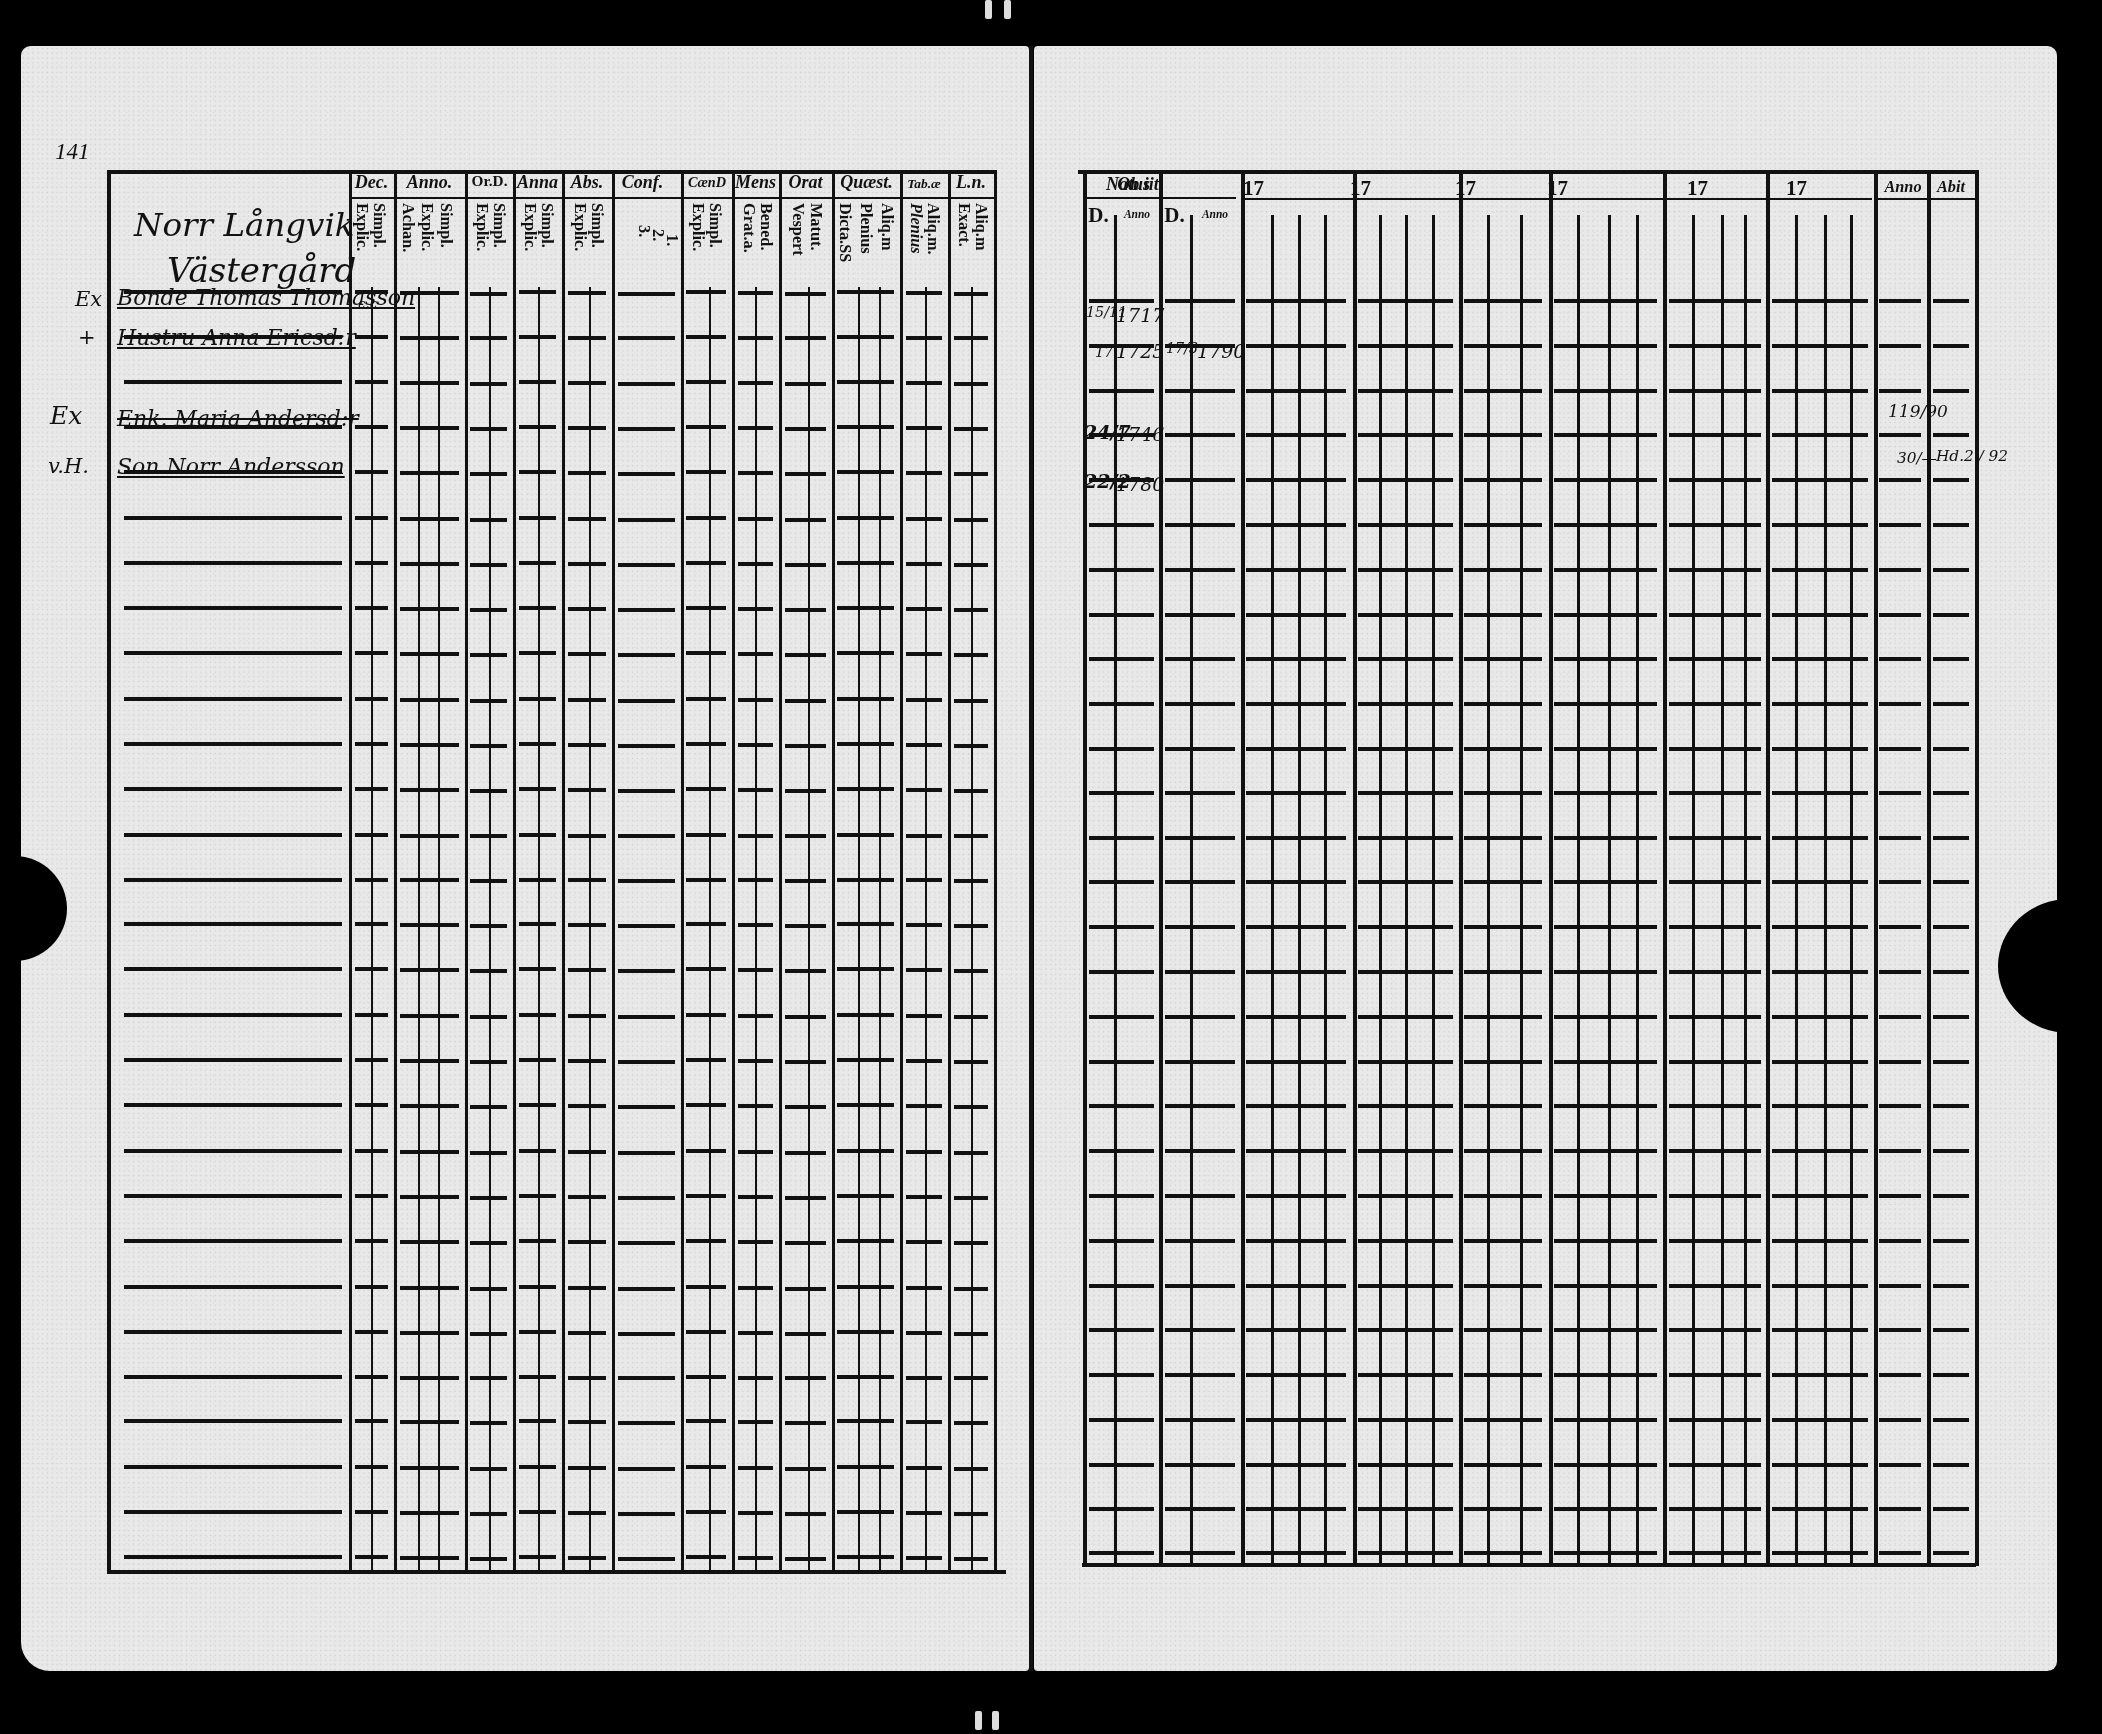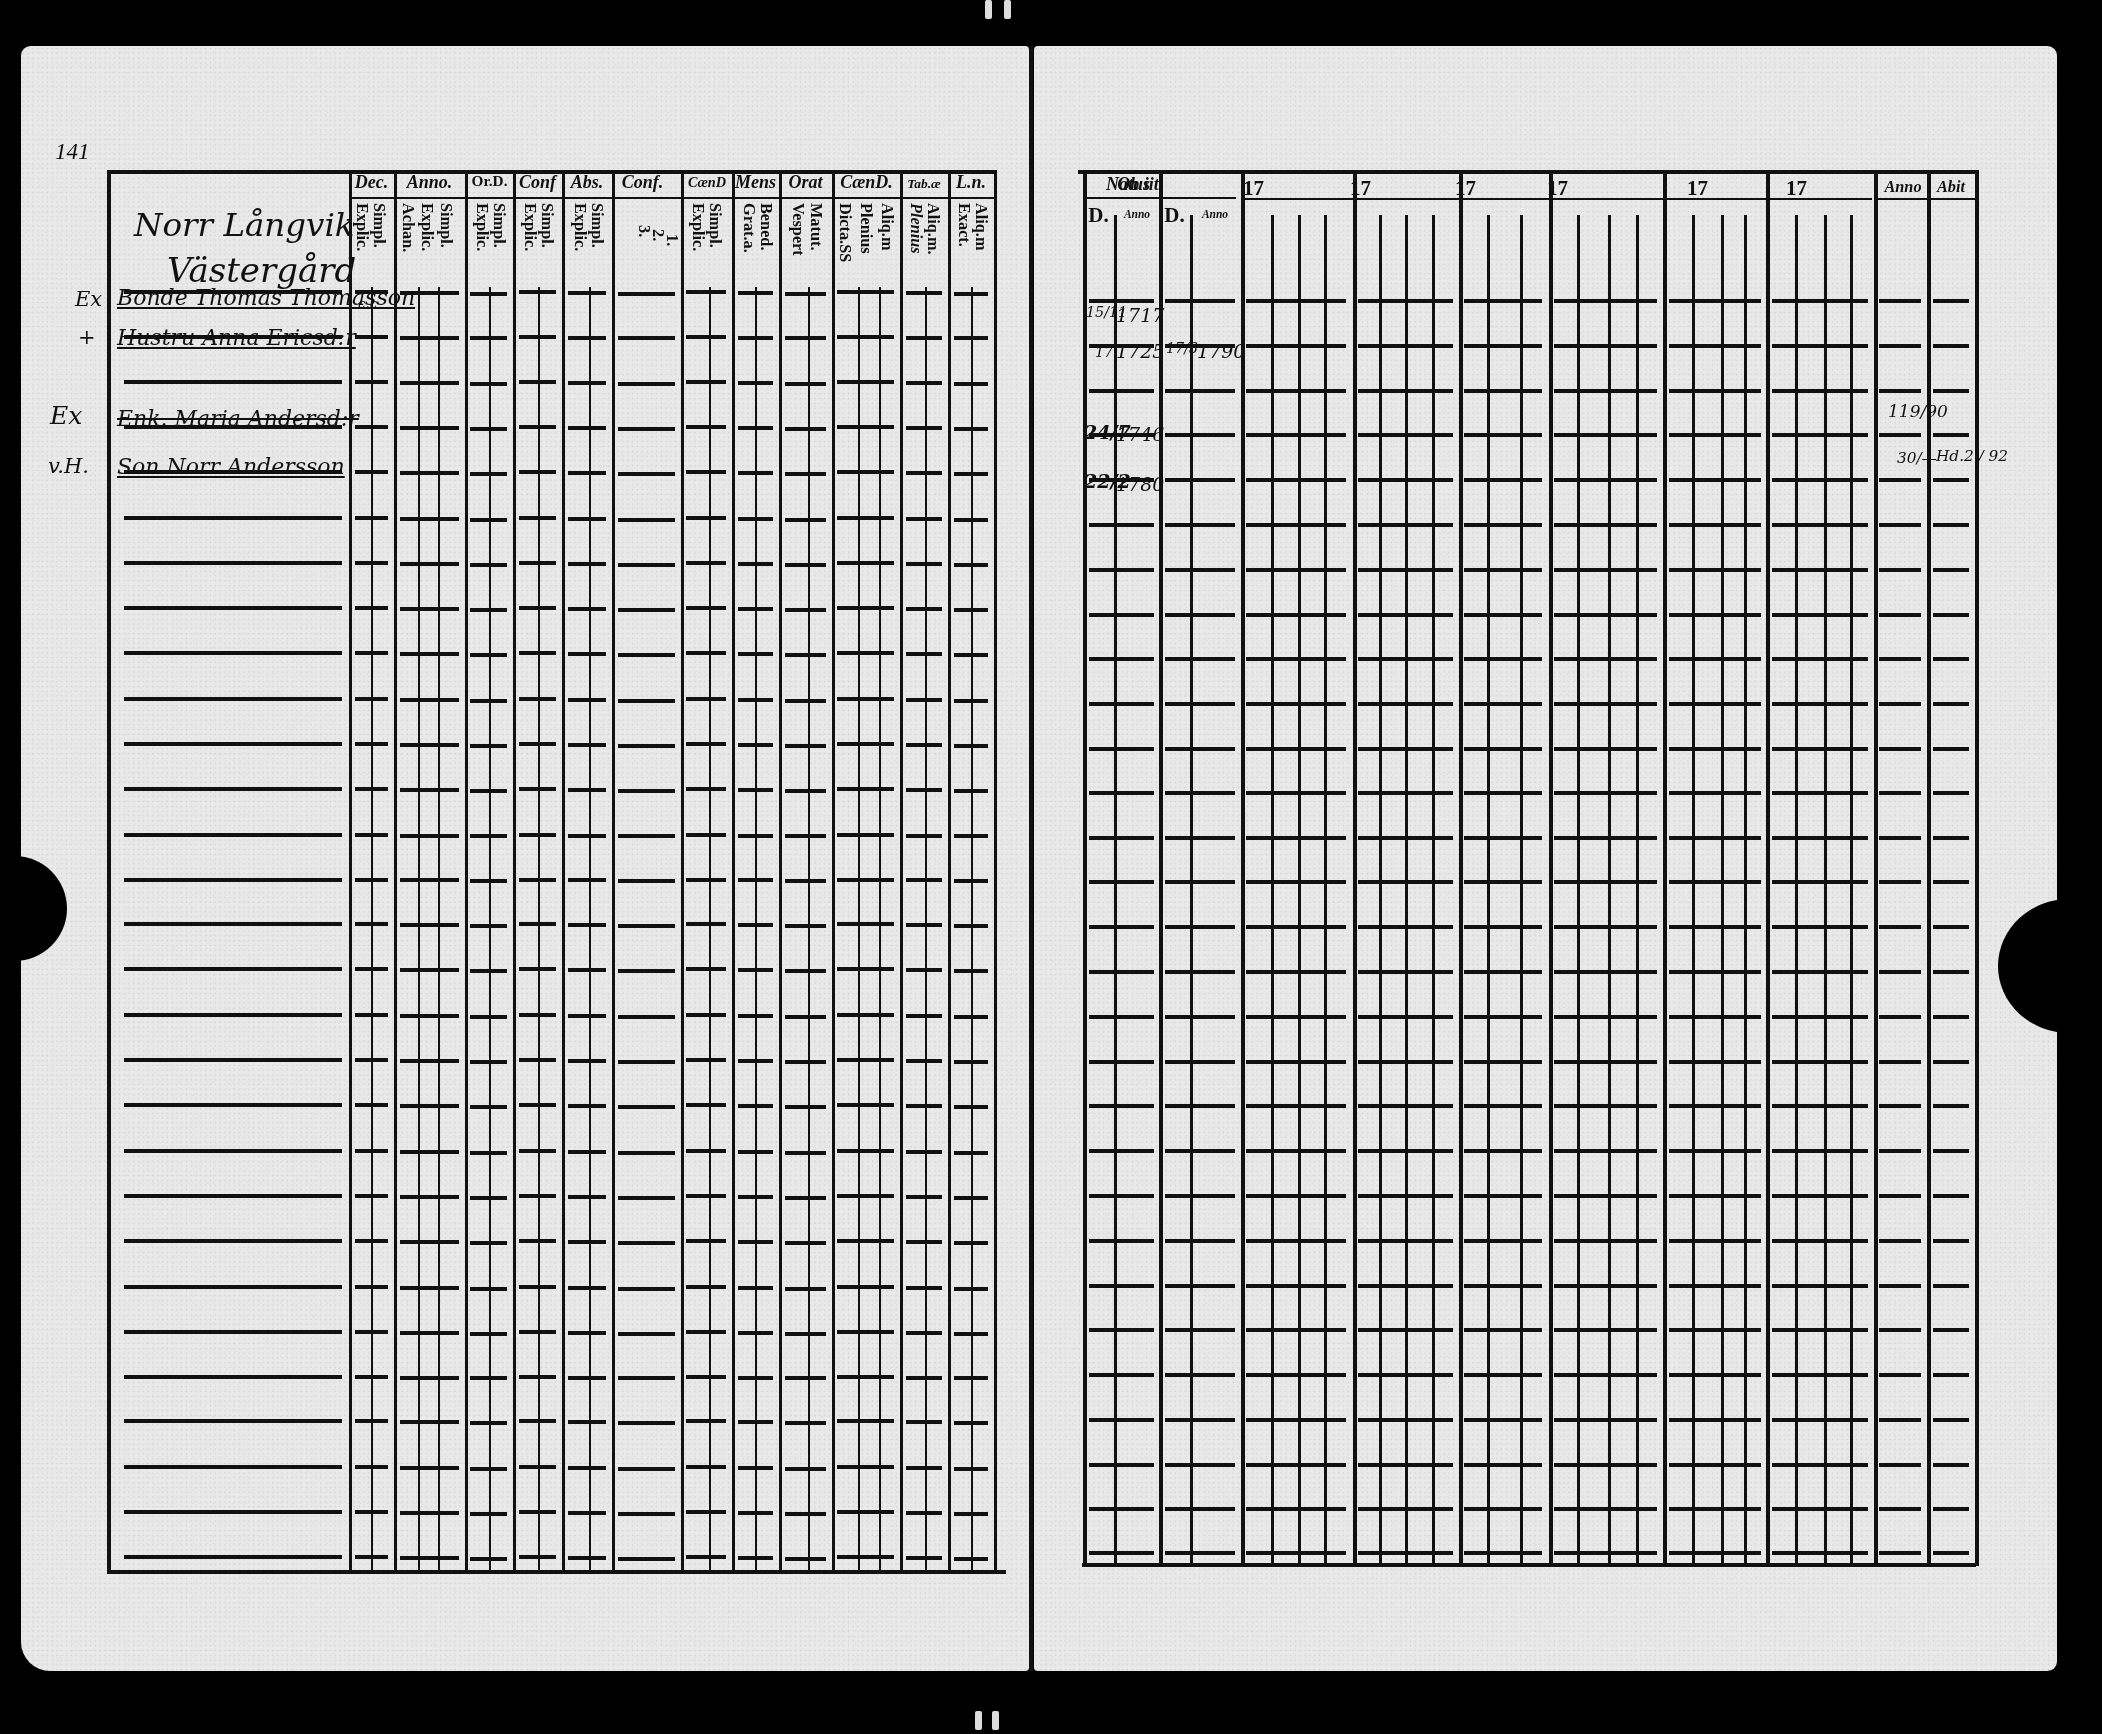--- a/index.html
+++ b/index.html
@@ -50,27 +50,27 @@
 
 <div class="pageno" style="left:55px; top:139px;">141</div>
 
 <div id="left-table">
   <div class="hand" style="left:134px; top:206px; font-size:32.5px;">Norr Långvik</div>
   <div class="hand" style="left:167px; top:250px; font-size:34px;">Västergård</div>
 
   <div class="hdr" style="left:349px; top:172px; width:45px;">Dec.</div>
   <div class="hdr" style="left:394px; top:172px; width:71px;">Anno.</div>
   <div class="hdr" style="left:465px; top:172px; width:49px; font-size:15.3px; font-style:normal;">Or.D.</div>
-  <div class="hdr" style="left:513px; top:172px; width:49px;">Conf</div>
+  <div class="hdr" style="left:513px; top:172px; width:49px;">Anna</div>
   <div class="hdr" style="left:562px; top:172px; width:50px;">Abs.</div>
   <div class="hdr" style="left:612px; top:172px; width:61px;font-style:italic;">Conf.</div>
   <div class="hdr" style="left:681px; top:174px; width:52px; font-size:14.3px;">CænD</div>
   <div class="hdr" style="left:732px; top:172px; width:47px;">Mens</div>
   <div class="hdr" style="left:779px; top:172px; width:53px;">Orat</div>
-  <div class="hdr" style="left:832px; top:172px; width:69px;">CænD.</div>
+  <div class="hdr" style="left:832px; top:172px; width:69px;">Quæst.</div>
   <div class="hdr" style="left:900px; top:176px; width:48px; font-size:13.4px;">Tab.æ</div>
   <div class="hdr" style="left:948px; top:172px; width:46px;">L.n.</div>
 
   <div class="vlabel" style="left:354px; top:203px;">Explic.</div>
   <div class="vlabel" style="left:371px; top:203px;">Simpl.</div>
   <div class="vlabel" style="left:400px; top:203px;">Achan.</div>
   <div class="vlabel" style="left:419px; top:203px;">Explic.</div>
   <div class="vlabel" style="left:438px; top:203px;">Simpl.</div>
   <div class="vlabel" style="left:474px; top:203px;">Explic.</div>
   <div class="vlabel" style="left:491px; top:203px;">Simpl.</div>

